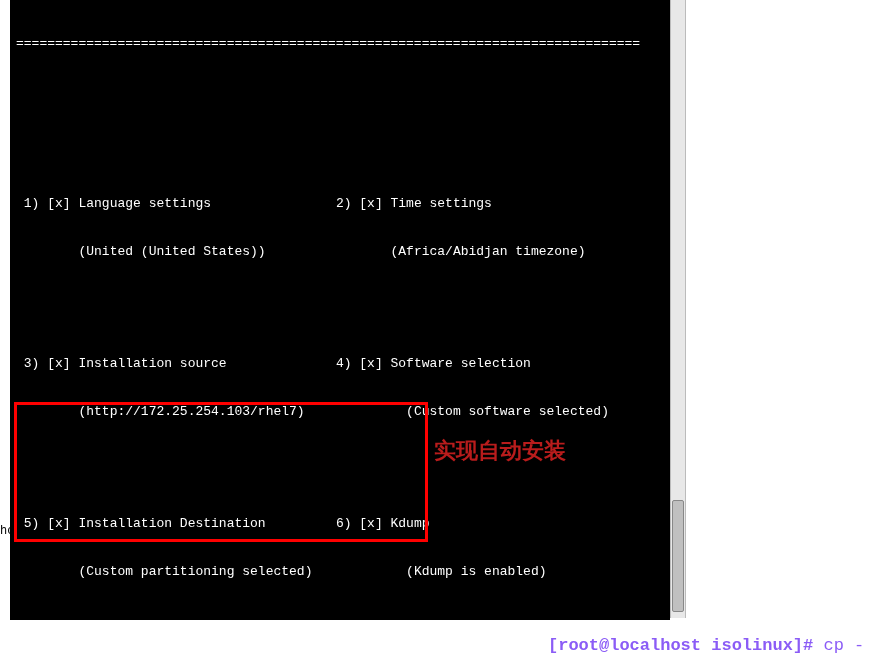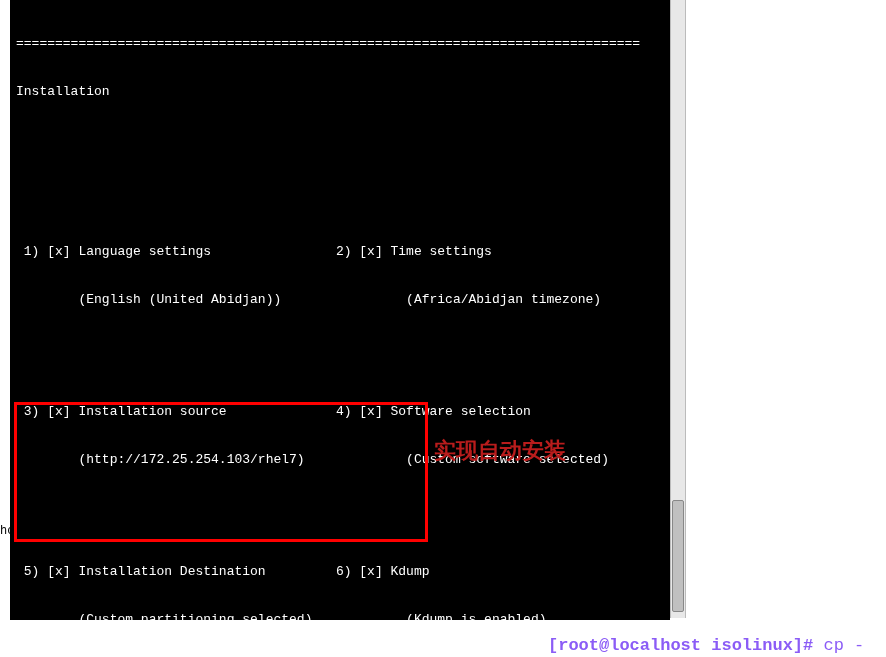--- a/index.html
+++ b/index.html
@@ -84,27 +84,26 @@
     font-family: "Courier New", monospace;
     color: #000;
     text-align: right;
   }
 </style>
 </head>
 <body>
 
 <div class="terminal">
   <div class="line sep">================================================================================</div>
-  <div class="line">Installation</div>
   <div class="line"> </div>
 
   
   <div>
     <div class="line"><span> 1) [x] </span><span>Language settings</span><span>                </span><span>2) [x] </span><span>Time settings</span></div>
-    <div class="line"><span>        </span><span>(English (United Abidjan))</span><span>                </span><span>(Africa/Abidjan timezone)</span></div>
+    <div class="line"><span>        </span><span>(United (United States))</span><span>                </span><span>(Africa/Abidjan timezone)</span></div>
   </div>
   <div>
     <div class="line"><span> 3) [x] </span><span>Installation source</span><span>              </span><span>4) [x] </span><span>Software selection</span></div>
     <div class="line"><span>        </span><span>(http://172.25.254.103/rhel7)</span><span>             </span><span>(Custom software selected)</span></div>
   </div>
   <div>
     <div class="line"><span> 5) [x] </span><span>Installation Destination</span><span>         </span><span>6) [x] </span><span>Kdump</span></div>
     <div class="line"><span>        </span><span>(Custom partitioning selected)</span><span>            </span><span>(Kdump is enabled)</span></div>
   </div>
   

